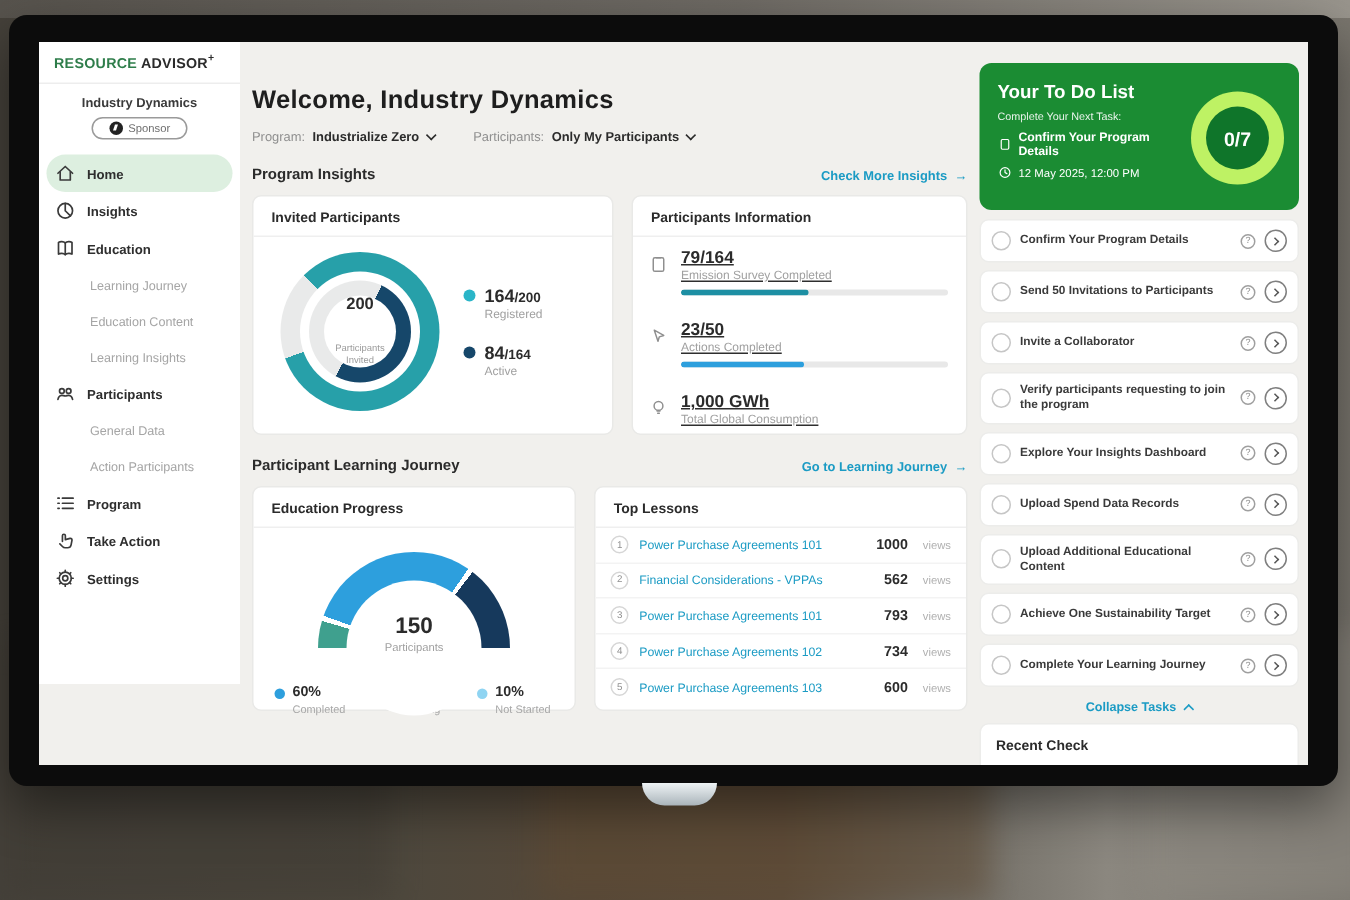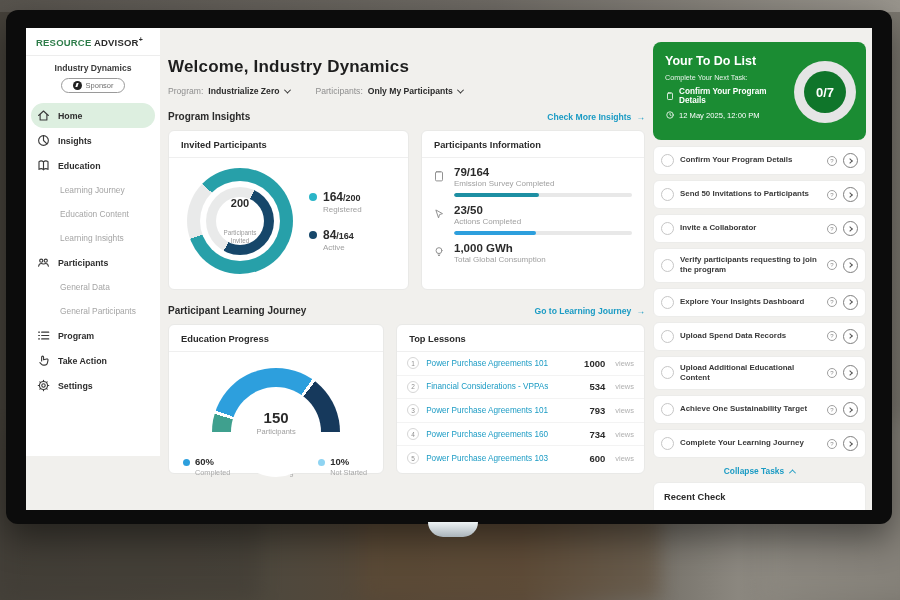--- a/index.html
+++ b/index.html
@@ -69,21 +69,21 @@
   .legend-v { display:flex; flex-direction:column; gap:14px; }
   .leg-item { display:flex; gap:6px; }
   .leg-dot { width:8px; height:8px; border-radius:50%; margin-top:3px; flex:0 0 8px; }
   .leg-val { font-size:12px; font-weight:bold; color:#2b2b2b; }
   .leg-val small { font-size:9px; }
   .leg-lbl { font-size:8px; color:#a0a0a0; margin-top:1px; }
 
   
   .card.pinfo { width:224px; height:160px; }
   .pinfo-body { padding:8px 14px 0 10px; }
-  .pi-row { display:flex; gap:8px; margin-bottom:7px; }
+  .pi-row { display:flex; gap:8px; margin-bottom:17px;text-decoration:underline; }
   .pi-icon { width:14px; height:14px; margin-top:3px; flex:0 0 14px; }
   .pi-icon svg { width:14px; height:14px; stroke:#8f8f8f; fill:none; stroke-width:1.4; stroke-linecap:round; stroke-linejoin:round; }
   .pi-val { font-size:11.5px; font-weight:bold; color:#2b2b2b; }
   .pi-lbl { font-size:8px; color:#a0a0a0; margin-top:1px; }
   .bar { width:178px; height:4px; border-radius:2px; background:#e8e8e8; margin-top:5px; overflow:hidden; }
   .bar-fill { height:100%; border-radius:2px; }
 
   
   .card.edu { width:218px; height:150px; }
   .gauge-wrap { position:relative; margin:16px auto 12px; width:128px; height:64px; }
@@ -110,21 +110,21 @@
   
   .rightpanel { position:absolute; left:627px; top:14px; width:213px; }
   .todo-card { background:#1b8c33; border-radius:8px; height:98px; color:#fff; display:flex; padding:12px 10px 10px 12px; position:relative; }
   .todo-left { flex:1; }
   .todo-title { font-size:12.5px; font-weight:bold; }
   .todo-sub { font-size:7.2px; margin-top:5px; opacity:.9; }
   .todo-task { display:flex; align-items:center; gap:4px; font-size:8.2px; font-weight:bold; margin-top:5px; }
   .todo-due { display:flex; align-items:center; gap:4px; font-size:7.6px; margin-top:5px; }
   .mini-icon { width:10px; height:10px; flex:0 0 10px; }
   .mini-icon svg { width:10px; height:10px; stroke:#fff; fill:none; stroke-width:1.6; stroke-linecap:round; stroke-linejoin:round; }
-  .todo-circle { width:62px; height:62px; border-radius:50%; background:#e5e5e5; align-self:center; display:flex; align-items:center; justify-content:center; }
+  .todo-circle { width:62px; height:62px; border-radius:50%; background:#bef264; align-self:center; display:flex; align-items:center; justify-content:center; }
   .todo-circle-in { width:42px; height:42px; border-radius:50%; background:#0f752a; display:flex; align-items:center; justify-content:center; font-size:13px; font-weight:bold; }
   .tasks { margin-top:6px; display:flex; flex-direction:column; gap:5px; }
   .task { background:#fff; border:1px solid #ececea; border-radius:6px; display:flex; align-items:center; gap:6px; padding:6px 7px; cursor:pointer; }
   .task-check { width:13px; height:13px; border:1.4px solid #c6c6c6; border-radius:50%; flex:0 0 13px; }
   .task-label { flex:1; font-size:7.9px; color:#3a3a3a; font-weight:bold; line-height:1.3; }
   .help { width:10px; height:10px; border:1px solid #9f9f9f; border-radius:50%; font-size:6px; color:#8a8a8a; display:flex; align-items:center; justify-content:center; flex:0 0 10px; }
   .go { width:15px; height:15px; border:1.3px solid #7f7f7f; border-radius:50%; display:flex; align-items:center; justify-content:center; flex:0 0 15px; }
   .go .chev { border-color:#555; width:4px; height:4px; margin-left:-1px; }
   .collapse { display:flex; align-items:center; justify-content:center; gap:6px; font-size:8.4px; font-weight:bold; color:#1b9bc4; padding:8px 0 6px; cursor:pointer; }
   .news-card { background:#fff; border:1px solid #ececea; border-radius:6px 6px 0 0; height:34px; padding:9px 10px; }
@@ -196,21 +196,21 @@
                 <circle cx="13" cy="7.6" r="2.1"></circle>
                 <path d="M3.5 15 C4 12.4 6 11.4 7 11.4 C8 11.4 9 12 10 12 C11 12 12 11.4 13 11.4 C14 11.4 16 12.4 16.5 15"></path>
               </svg>
             </span>
         <span>Participants</span>
       </li>
       <li class="child">
             <span>General Data</span>
           </li>
       <li class="child">
-            <span>General Participants</span>
+            <span>Action Participants</span>
           </li>
       <li class="parent">
         <span class="nav-icon">
               <svg viewBox="0 0 20 20">
                 <path d="M7.5 5.5 H17 M7.5 10 H17 M7.5 14.5 H17"></path>
                 <path d="M3.5 5.5 H4.6 M3.5 10 H4.6 M3.5 14.5 H4.6"></path>
               </svg>
             </span>
         <span>Program</span>
       </li>
@@ -383,32 +383,32 @@
         <div class="card-title">Top Lessons</div>
         <div class="lesson-row">
           <span class="rank">1</span>
           <span class="lesson-title">Power Purchase Agreements 101</span>
           <span class="views">1000</span>
           <span class="views-lbl">views</span>
         </div>
         <div class="lesson-row">
           <span class="rank">2</span>
           <span class="lesson-title">Financial Considerations - VPPAs</span>
-          <span class="views">534</span>
+          <span class="views">562</span>
           <span class="views-lbl">views</span>
         </div>
         <div class="lesson-row">
           <span class="rank">3</span>
           <span class="lesson-title">Power Purchase Agreements 101</span>
           <span class="views">793</span>
           <span class="views-lbl">views</span>
         </div>
         <div class="lesson-row">
           <span class="rank">4</span>
-          <span class="lesson-title">Power Purchase Agreements 160</span>
+          <span class="lesson-title">Power Purchase Agreements 102</span>
           <span class="views">734</span>
           <span class="views-lbl">views</span>
         </div>
         <div class="lesson-row">
           <span class="rank">5</span>
           <span class="lesson-title">Power Purchase Agreements 103</span>
           <span class="views">600</span>
           <span class="views-lbl">views</span>
         </div>
       </div>

